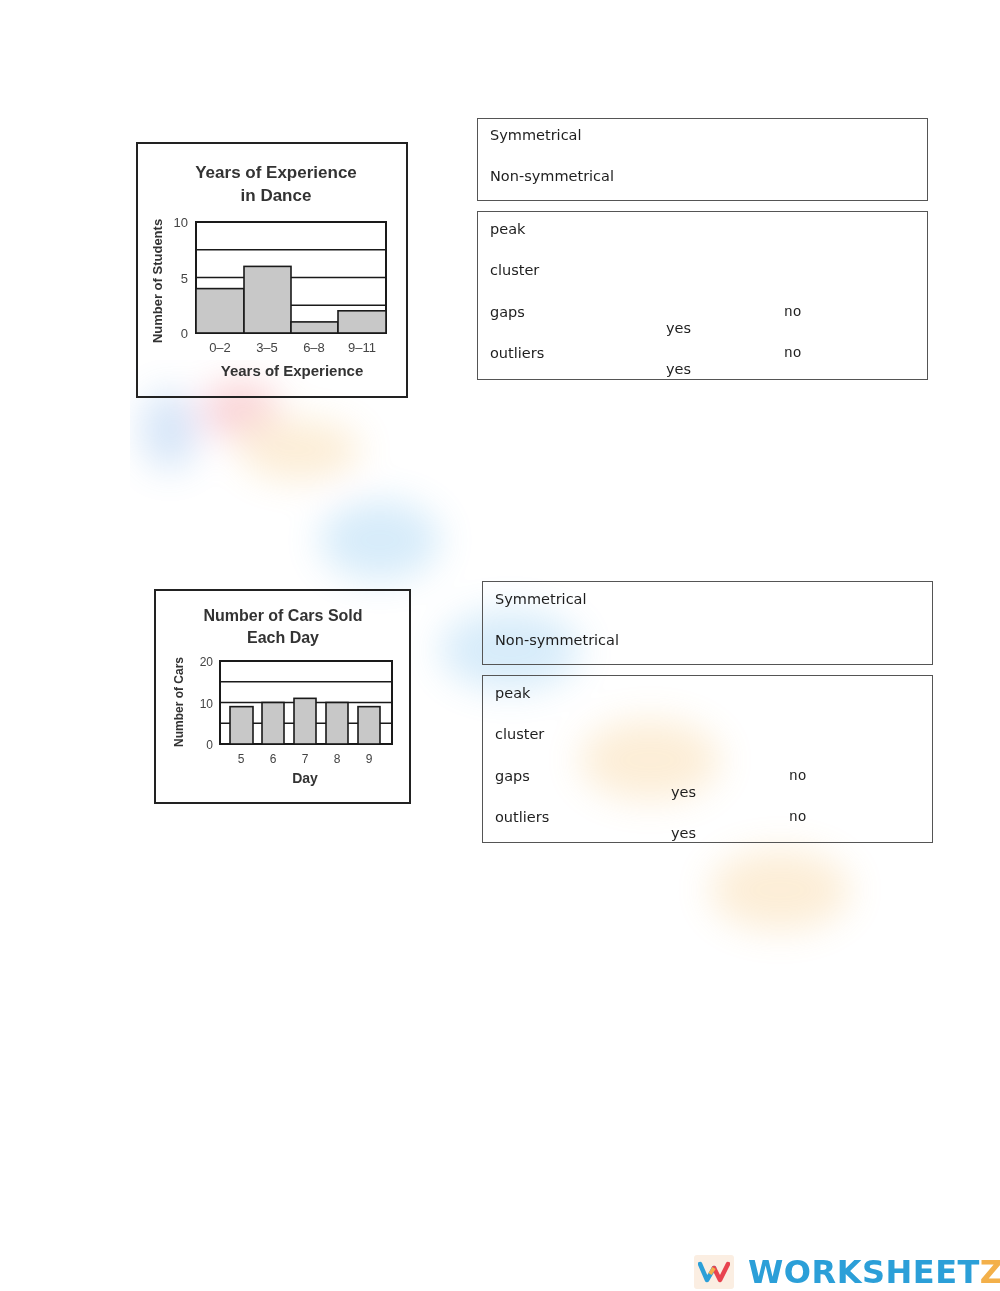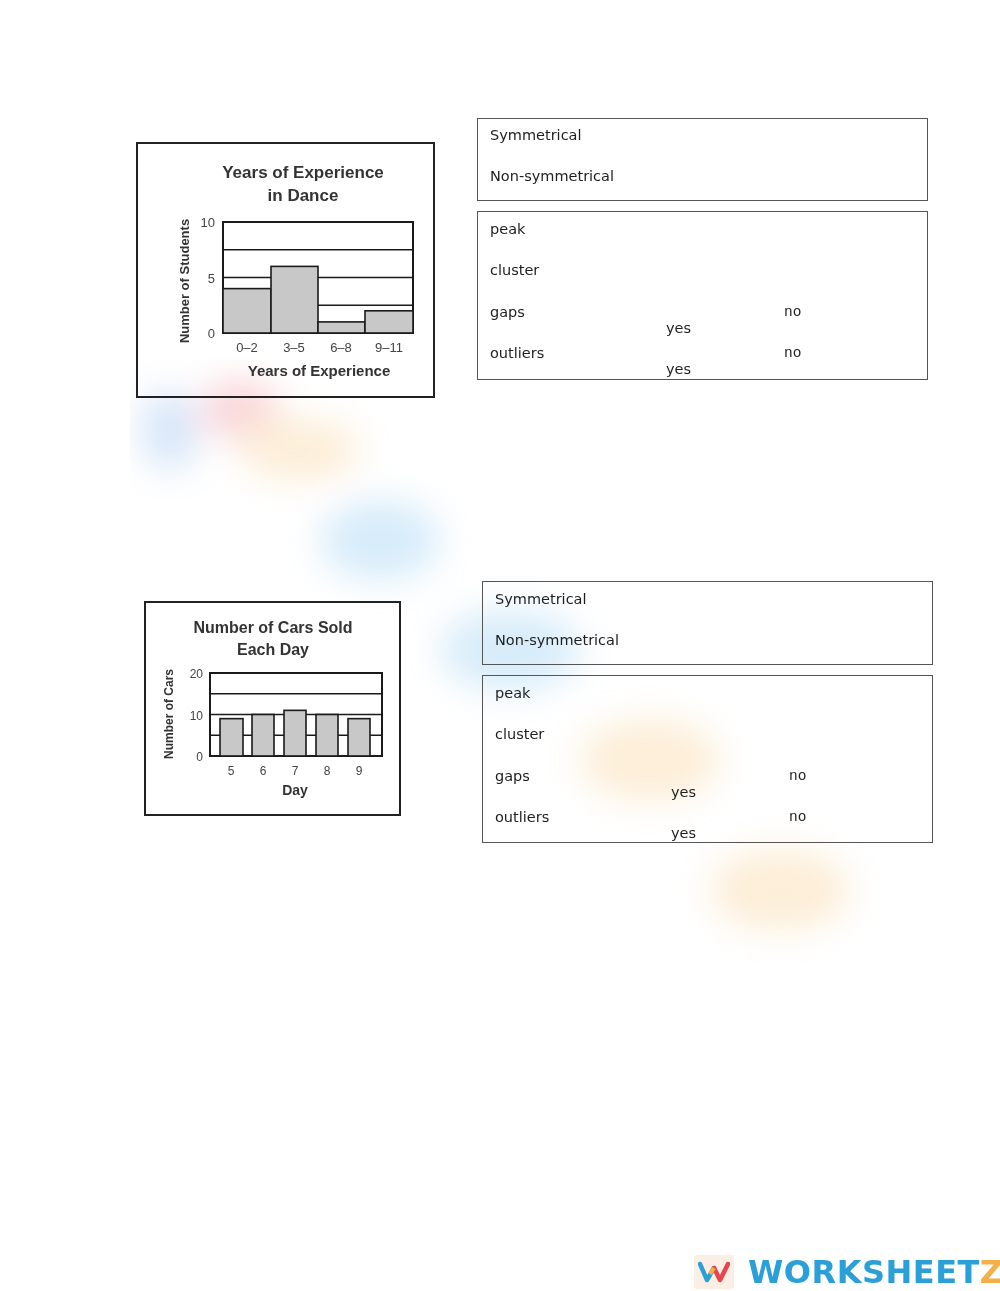--- a/index.html
+++ b/index.html
@@ -53,21 +53,21 @@
     <ellipse cx="40" cy="70" rx="30" ry="40" fill="#4a8fe0"></ellipse>
     <ellipse cx="110" cy="50" rx="40" ry="30" fill="#e8434f"></ellipse>
     <ellipse cx="170" cy="90" rx="60" ry="30" fill="#f3b04a"></ellipse>
     <ellipse cx="250" cy="180" rx="60" ry="40" fill="#4aa8e8"></ellipse>
     <ellipse cx="380" cy="290" rx="70" ry="40" fill="#4aa8e8"></ellipse>
     <ellipse cx="520" cy="400" rx="70" ry="40" fill="#f3b04a"></ellipse>
     <ellipse cx="650" cy="530" rx="70" ry="40" fill="#f3b04a"></ellipse>
   </g>
 </svg>
 
-<div class="chart-frame" style="left:136px; top:142px; width:268px; height:252px;padding-left:27px;">
+<div class="chart-frame" style="left:136px; top:142px; width:268px; height:252px;">
   <svg width="268" height="252">
     <text x="138" y="34" text-anchor="middle" font-family="Liberation Sans, sans-serif" font-weight="bold" font-size="17" fill="#333">Years of Experience</text>
     <text x="138" y="57" text-anchor="middle" font-family="Liberation Sans, sans-serif" font-weight="bold" font-size="17" fill="#333">in Dance</text>
     <text transform="translate(24,137) rotate(-90)" text-anchor="middle" font-family="Liberation Sans, sans-serif" font-weight="bold" font-size="13" fill="#333">Number of Students</text>
     <text x="50" y="83" text-anchor="end" font-family="Liberation Sans, sans-serif" font-size="13" fill="#444">10</text>
     <text x="50" y="139" text-anchor="end" font-family="Liberation Sans, sans-serif" font-size="13" fill="#444">5</text>
     <text x="50" y="194" text-anchor="end" font-family="Liberation Sans, sans-serif" font-size="13" fill="#444">0</text>
     <g>
       <rect x="58" y="78" width="190" height="111" fill="#fff" stroke="#1a1a1a" stroke-width="2"></rect>
       <line x1="58" y1="105.75" x2="248" y2="105.75" stroke="#1a1a1a" stroke-width="1.6"></line>
@@ -107,21 +107,21 @@
     <span class="yes">yes</span>
     <span class="no">no</span>
   </div>
   <div class="row" style="top:131px;">
     <span class="lbl">outliers</span>
     <span class="yes">yes</span>
     <span class="no">no</span>
   </div>
 </div>
 
-<div class="chart-frame" style="left:144px; top:589px; width:253px; height:211px;margin-top:12px;">
+<div class="chart-frame" style="left:154px; top:589px; width:253px; height:211px;">
   <svg width="253" height="211">
     <text x="127" y="30" text-anchor="middle" font-family="Liberation Sans, sans-serif" font-weight="bold" font-size="16" fill="#333">Number of Cars Sold</text>
     <text x="127" y="52" text-anchor="middle" font-family="Liberation Sans, sans-serif" font-weight="bold" font-size="16" fill="#333">Each Day</text>
     <text transform="translate(27,111) rotate(-90)" text-anchor="middle" font-family="Liberation Sans, sans-serif" font-weight="bold" font-size="12" fill="#333">Number of Cars</text>
     <text x="57" y="75" text-anchor="end" font-family="Liberation Sans, sans-serif" font-size="12" fill="#444">20</text>
     <text x="57" y="117" text-anchor="end" font-family="Liberation Sans, sans-serif" font-size="12" fill="#444">10</text>
     <text x="57" y="158" text-anchor="end" font-family="Liberation Sans, sans-serif" font-size="12" fill="#444">0</text>
     <g>
       <rect x="64" y="70" width="172" height="83" fill="#fff" stroke="#1a1a1a" stroke-width="2"></rect>
       <line x1="64" y1="90.75" x2="236" y2="90.75" stroke="#1a1a1a" stroke-width="1.6"></line>

